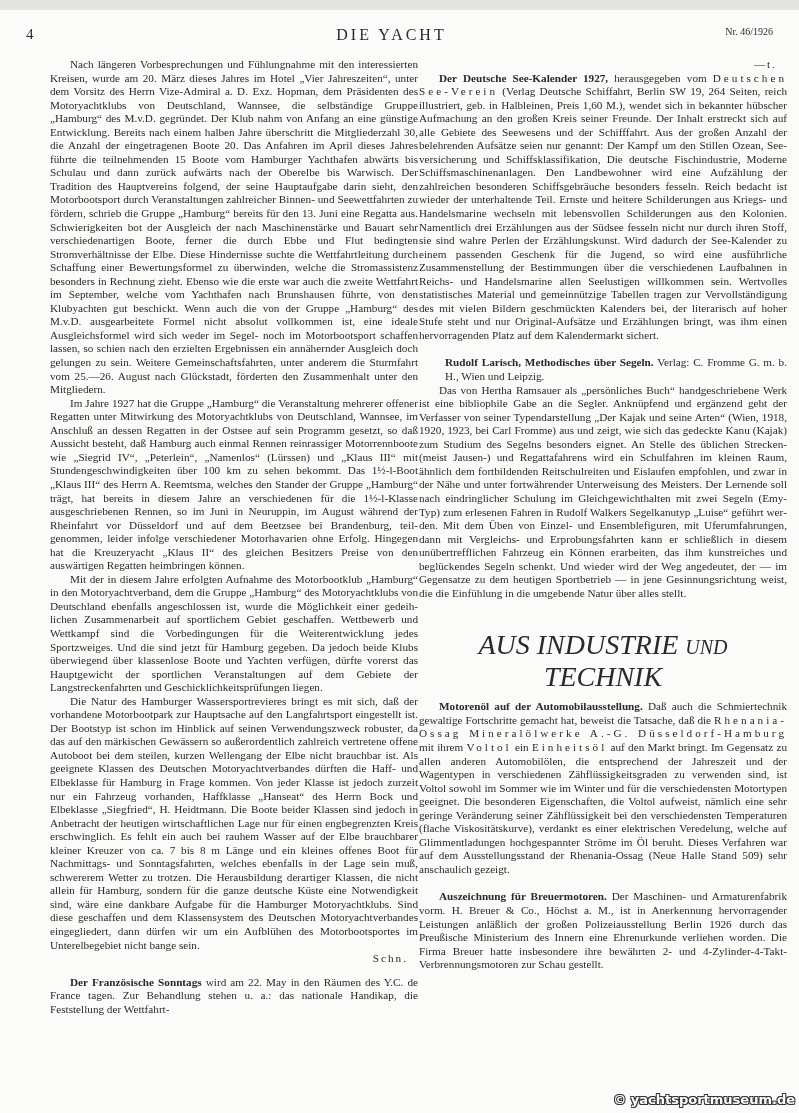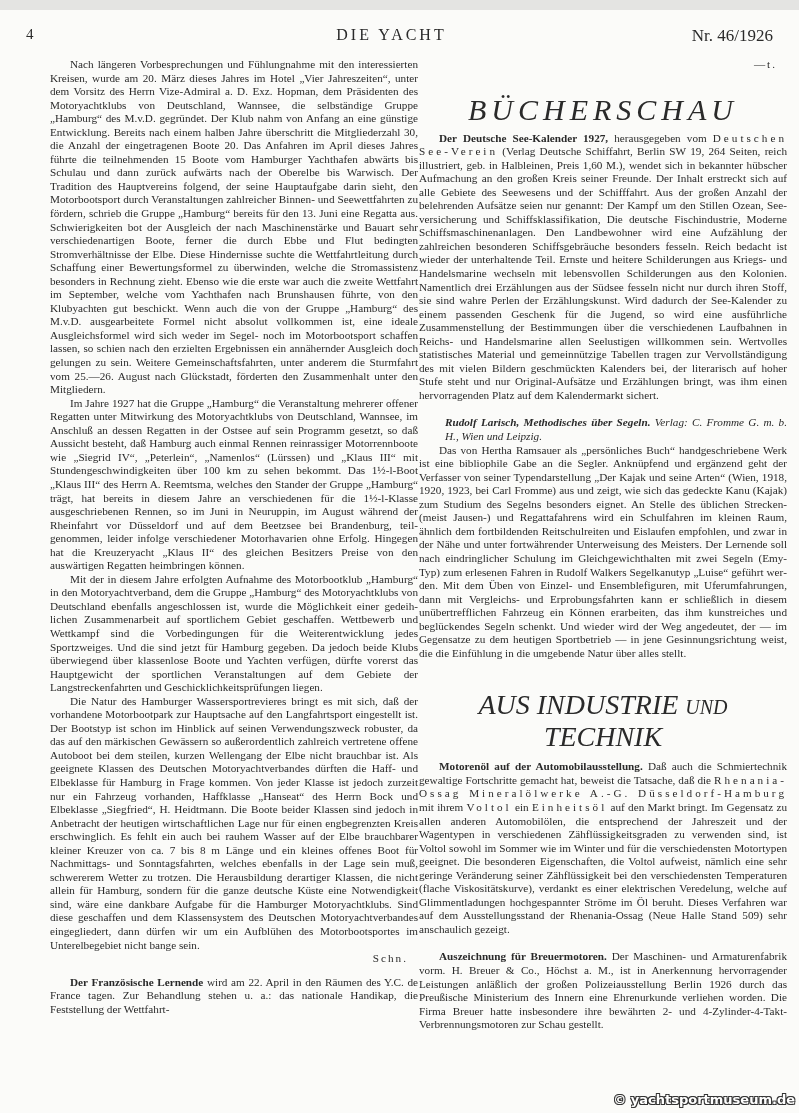--- a/index.html
+++ b/index.html
@@ -4,38 +4,38 @@
 <style>
   html, body { margin:0; padding:0; background:#fbfbf9; }
   body { width:799px; height:1113px; position:relative; overflow:hidden;
          font-family:"Liberation Serif","DejaVu Serif",serif; color:#2a2a2a; }
   .topshade { position:absolute; left:0; top:0; width:799px; height:10px; background:#e4e4e2; }
   .header { position:absolute; top:26px; left:26px; right:26px; height:22px;
             font-family:"Liberation Serif",serif; }
   .header .pnum { position:absolute; left:0; top:0; font-size:15px; }
   .header .title { position:absolute; left:0; right:16px; text-align:center; top:0;
                    font-size:16px; letter-spacing:3px; }
-  .header .issue { position:absolute; right:0; top:0; font-size:17px; }
+  .header .issue { position:absolute; right:0; top:0; font-size:10px; }
   .col { position:absolute; top:58px; width:368px; font-size:11.2px; line-height:13.55px;
          text-align:justify; hyphens:manual; }
   .col.left { left:50px; }
   .col.right { left:419px; }
   p { margin:0; text-indent:20px; }
   p.noind { text-indent:0; }
   b { font-weight:bold;margin-top:26px; }
   .sig { display:block; text-align:right; padding-right:10px; letter-spacing:2px; }
   .gap { height:10px; }
   .gap2 { height:14px; }
   .sec-title { text-align:center; font-size:30px; letter-spacing:5px; font-style:italic;
                margin:22px 0 6px 0; line-height:32px; font-weight:normal; }
   .sec-title2 { text-align:center; font-style:italic; margin:30px 0 8px 0; line-height:30px;
                 font-size:28px; letter-spacing:0px; }
   .sec-title2 .sm { font-size:20px;margin-top:34px; }
   .spaced { letter-spacing:3px; }
-  .hang { padding-left:26px; text-indent:-26px;font-style:italic; }
+  .hang { padding-left:26px; text-indent:-26px; }
   .watermark { position:absolute; right:4px; bottom:6px; font-family:"DejaVu Sans",sans-serif;
                font-size:13px; font-weight:bold; color:#fff;
                text-shadow: -1px -1px 0 #333, 1px -1px 0 #333, -1px 1px 0 #333, 1px 1px 0 #333; }
 </style>
 </head>
 <body>
 
 <div class="topshade"></div>
 
 <div class="header">
@@ -43,27 +43,26 @@
   <span class="title">DIE YACHT</span>
   <span class="issue">Nr. 46/1926</span>
 </div>
 
 <div class="col left">
   <p>Nach längeren Vorbesprechungen und Fühlungnahme mit den interessierten Kreisen, wurde am 20. März dieses Jahres im Hotel „Vier Jahreszeiten“, unter dem Vorsitz des Herrn Vize-Admiral a. D. Exz. Hopman, dem Präsidenten des Motor­yachtklubs von Deutschland, Wannsee, die selbständige Gruppe „Hamburg“ des M.v.D. gegründet. Der Klub nahm von Anfang an eine günstige Entwicklung. Bereits nach einem halben Jahre überschritt die Mitgliederzahl 30, die An­zahl der eingetragenen Boote 20. Das Anfahren im April dieses Jahres führte die teilnehmenden 15 Boote vom Ham­burger Yachthafen abwärts bis Schulau und dann zurück auf­wärts nach der Oberelbe bis Warwisch. Der Tradition des Hauptvereins folgend, der seine Hauptaufgabe darin sieht, den Motorbootsport durch Veranstaltungen zahlreicher Binnen- und Seewettfahrten zu fördern, schrieb die Gruppe „Hamburg“ bereits für den 13. Juni eine Regatta aus. Schwierigkeiten bot der Ausgleich der nach Maschinenstärke und Bauart sehr verschiedenartigen Boote, ferner die durch Ebbe und Flut be­dingten Stromverhältnisse der Elbe. Diese Hindernisse suchte die Wettfahrtleitung durch Schaffung einer Bewertungsformel zu überwinden, welche die Stromassistenz besonders in Rech­nung zieht. Ebenso wie die erste war auch die zweite Wett­fahrt im September, welche vom Yachthafen nach Bruns­hausen führte, von den Klubyachten gut beschickt. Wenn auch die von der Gruppe „Hamburg“ des M.v.D. ausge­arbeitete Formel nicht absolut vollkommen ist, eine ideale Ausgleichsformel wird sich weder im Segel- noch im Motor­bootsport schaffen lassen, so schien nach den erzielten Er­gebnissen ein annähernder Ausgleich doch gelungen zu sein. Weitere Gemeinschaftsfahrten, unter anderem die Sturmfahrt vom 25.—26. August nach Glückstadt, förderten den Zusam­menhalt unter den Mitgliedern.</p>
   <p>Im Jahre 1927 hat die Gruppe „Hamburg“ die Ver­anstaltung mehrerer offener Regatten unter Mitwirkung des Motoryachtklubs von Deutschland, Wannsee, im Anschluß an dessen Regatten in der Ostsee auf sein Programm gesetzt, so daß Aussicht besteht, daß Hamburg auch einmal Rennen reinrassiger Motorrennboote wie „Siegrid IV“, „Peterlein“, „Namenlos“ (Lürssen) und „Klaus III“ mit Stundengeschwindig­keiten über 100 km zu sehen bekommt. Das 1½-l-Boot „Klaus III“ des Herrn A. Reemtsma, welches den Stander der Gruppe „Hamburg“ trägt, hat bereits in diesem Jahre an verschiedenen für die 1½-l-Klasse ausgeschriebenen Rennen, so im Juni in Neuruppin, im August während der Rheinfahrt vor Düsseldorf und auf dem Beetzsee bei Brandenburg, teil­genommen, leider infolge verschiedener Motorhavarien ohne Erfolg. Hingegen hat die Kreuzeryacht „Klaus II“ des gleichen Besitzers Preise von den auswärtigen Regatten heimbringen können.</p>
   <p>Mit der in diesem Jahre erfolgten Aufnahme des Motor­bootklub „Hamburg“ in den Motoryachtverband, dem die Gruppe „Hamburg“ des Motoryachtklubs von Deutschland ebenfalls angeschlossen ist, wurde die Möglichkeit einer gedeih­lichen Zusammenarbeit auf sportlichem Gebiet geschaffen. Wettbewerb und Wettkampf sind die Vorbedingungen für die Weiterentwicklung jedes Sportzweiges. Und die sind jetzt für Hamburg gegeben. Da jedoch beide Klubs überwiegend über klassenlose Boote und Yachten verfügen, dürfte vorerst das Hauptgewicht der sportlichen Veranstaltungen auf dem Gebiete der Langstreckenfahrten und Geschicklichkeitsprüfungen liegen.</p>
   <p><span>Die Natur des Hamburger Wassersportrevieres bringt es mit sich, daß der vorhandene Motorbootpark zur Hauptsache auf den Langfahrtsport eingestellt ist. Der Bootstyp ist schon im Hinblick auf seinen Verwendungszweck robuster, da das auf den märkischen Gewässern so außerordentlich zahlreich vertretene offene Autoboot bei dem steilen, kurzen Wellen­gang der Elbe nicht brauchbar ist. Als geeignete Klassen des Deutschen Motoryachtverbandes dürften die Haff- und Elbe­klasse für Hamburg in Frage kommen. Von jeder Klasse ist jedoch zurzeit nur ein Fahrzeug vorhanden, Haffklasse „Han­seat“ des Herrn Bock und Elbeklasse „Siegfried“, H. Heidt­mann. Die Boote beider Klassen sind jedoch in Anbetracht der heutigen wirtschaftlichen Lage nur für einen engbegrenzten Kreis erschwinglich. Es fehlt ein auch bei rauhem Wasser auf der Elbe brauchbarer kleiner Kreuzer von ca. 7 bis 8 m Länge und ein kleines offenes Boot für Nachmittags- und Sonntags­fahrten, welches ebenfalls in der Lage sein muß, schwererem Wetter zu trotzen. Die Herausbildung derartiger Klassen, die nicht allein für Hamburg, sondern für die ganze deutsche Küste eine Notwendigkeit sind, wäre eine dankbare Aufgabe für die Hamburger Motoryachtklubs. Sind diese geschaffen und dem Klassensystem des Deutschen Motoryachtverbandes eingeglie­dert, dann dürfen wir um ein Aufblühen des Motorbootsportes im Unterelbegebiet nicht bange sein.</span><span class="sig">Schn.</span></p>
   <div class="gap"></div>
-  <p><b>Der Französische Lernende</b><span> wird am 22. April in den Räumen des Y.C. de France tagen. Zur Behandlung stehen u. a.: das nationale Handikap, die Feststellung der Wettfahrt-</span></p>
+  <p><b>Der Französische Sonntags</b><span> wird am 22. May in den Räumen des Y.C. de France tagen. Zur Behandlung stehen u. a.: das nationale Handikap, die Feststellung der Wettfahrt-</span></p>
 </div>
 
 <div class="col right">
   <p class="noind"><span class="sig">—t.</span></p>
 
-  <div class="sec-title">BÜCHERSCHAU</div>
 
   <p><b>Der Deutsche See-Kalender 1927,</b><span> herausgegeben vom </span><span class="spaced">Deutschen See-Verein</span><span> (Verlag Deutsche Schiffahrt, Berlin SW 19, 264 Seiten, reich illustriert, geb. in Halb­leinen, Preis 1,60 M.), wendet sich in bekannter hübscher Aufmachung an den großen Kreis seiner Freunde. Der Inhalt erstreckt sich auf alle Gebiete des Seewesens und der Schiff­fahrt. Aus der großen Anzahl der belehrenden Aufsätze seien nur genannt: Der Kampf um den Stillen Ozean, See­versicherung und Schiffsklassifikation, Die deutsche Fischindu­strie, Moderne Schiffsmaschinenanlagen. Den Landbewohner wird eine Aufzählung der zahlreichen besonderen Schiffs­gebräuche besonders fesseln. Reich bedacht ist wieder der unterhaltende Teil. Ernste und heitere Schilderungen aus Kriegs- und Handelsmarine wechseln mit lebensvollen Schilde­rungen aus den Kolonien. Namentlich drei Erzählungen aus der Südsee fesseln nicht nur durch ihren Stoff, sie sind wahre Perlen der Erzählungskunst. Wird dadurch der See-Kalender zu einem passenden Geschenk für die Jugend, so wird eine aus­führliche Zusammenstellung der Bestimmungen über die ver­schiedenen Laufbahnen in Reichs- und Handelsmarine allen Seelustigen willkommen sein. Wertvolles statistisches Ma­terial und gemeinnützige Tabellen tragen zur Vervollständigung des mit vielen Bildern geschmückten Kalenders bei, der lite­rarisch auf hoher Stufe steht und nur Original-Aufsätze und Erzählungen bringt, was ihm einen hervorragenden Platz auf dem Kalendermarkt sichert.</span></p>
   <div class="gap2"></div>
   <p class="noind hang"><b>Rudolf Larisch, Methodisches über Segeln.</b><span> Verlag: C. Fromme G. m. b. H., Wien und Leipzig.</span></p>
   <p>Das von Hertha Ramsauer als „persönliches Buch“ hand­geschriebene Werk ist eine bibliophile Gabe an die Segler. Anknüpfend und ergänzend geht der Verfasser von seiner Typendarstellung „Der Kajak und seine Arten“ (Wien, 1918, 1920, 1923, bei Carl Fromme) aus und zeigt, wie sich das ge­deckte Kanu (Kajak) zum Studium des Segelns besonders eignet. An Stelle des üblichen Strecken- (meist Jausen-) und Regattafahrens wird ein Schulfahren im kleinen Raum, ähnlich dem fortbildenden Reitschulreiten und Eislaufen empfohlen, und zwar in der Nähe und unter fortwährender Unterweisung des Meisters. Der Lernende soll nach eindringlicher Schulung im Gleichgewichthalten mit zwei Segeln (Emy-Typ) zum erlesenen Fahren in Rudolf Walkers Segelkanutyp „Luise“ geführt wer­den. Mit dem Üben von Einzel- und Ensemblefiguren, mit Uferumfahrungen, dann mit Vergleichs- und Erprobungsfahrten kann er schließlich in diesem unübertrefflichen Fahrzeug ein Können erarbeiten, das ihm kunstreiches und beglückendes Segeln schenkt. Und wieder wird der Weg angedeutet, der — im Gegensatze zu dem heutigen Sportbetrieb — in jene Gesinnungsrichtung weist, die die Einfühlung in die umgebende Natur über alles stellt.</p>
 
   <div class="sec-title2"><span>AUS INDUSTRIE </span><span class="sm">UND</span><span> TECHNIK</span></div>
 
   <p><b>Motorenöl auf der Automobilausstellung.</b><span> Daß auch die Schmiertechnik gewaltige Fortschritte gemacht hat, beweist die Tatsache, daß die </span><span class="spaced">Rhenania-Ossag Mineralöl­werke A.-G. Düsseldorf-Hamburg</span><span> mit ihrem </span><span class="spaced">Voltol</span><span> ein </span><span class="spaced">Einheitsöl</span><span> auf den Markt bringt. Im Gegen­satz zu allen anderen Automobilölen, die entsprechend der Jahreszeit und der Wagentypen in verschiedenen Zähflüssigkeits­graden zu verwenden sind, ist Voltol sowohl im Sommer wie im Winter und für die verschiedensten Motortypen geeignet. Die be­sonderen Eigenschaften, die Voltol aufweist, nämlich eine sehr geringe Veränderung seiner Zähflüssigkeit bei den verschie­densten Temperaturen (flache Viskositätskurve), verdankt es einer elektrischen Veredelung, welche auf Glimmentladungen hochgespannter Ströme im Öl beruht. Dieses Verfahren war auf dem Ausstellungsstand der Rhenania-Ossag (Neue Halle Stand 509) sehr anschaulich gezeigt.</span></p>
   <div class="gap2"></div>

